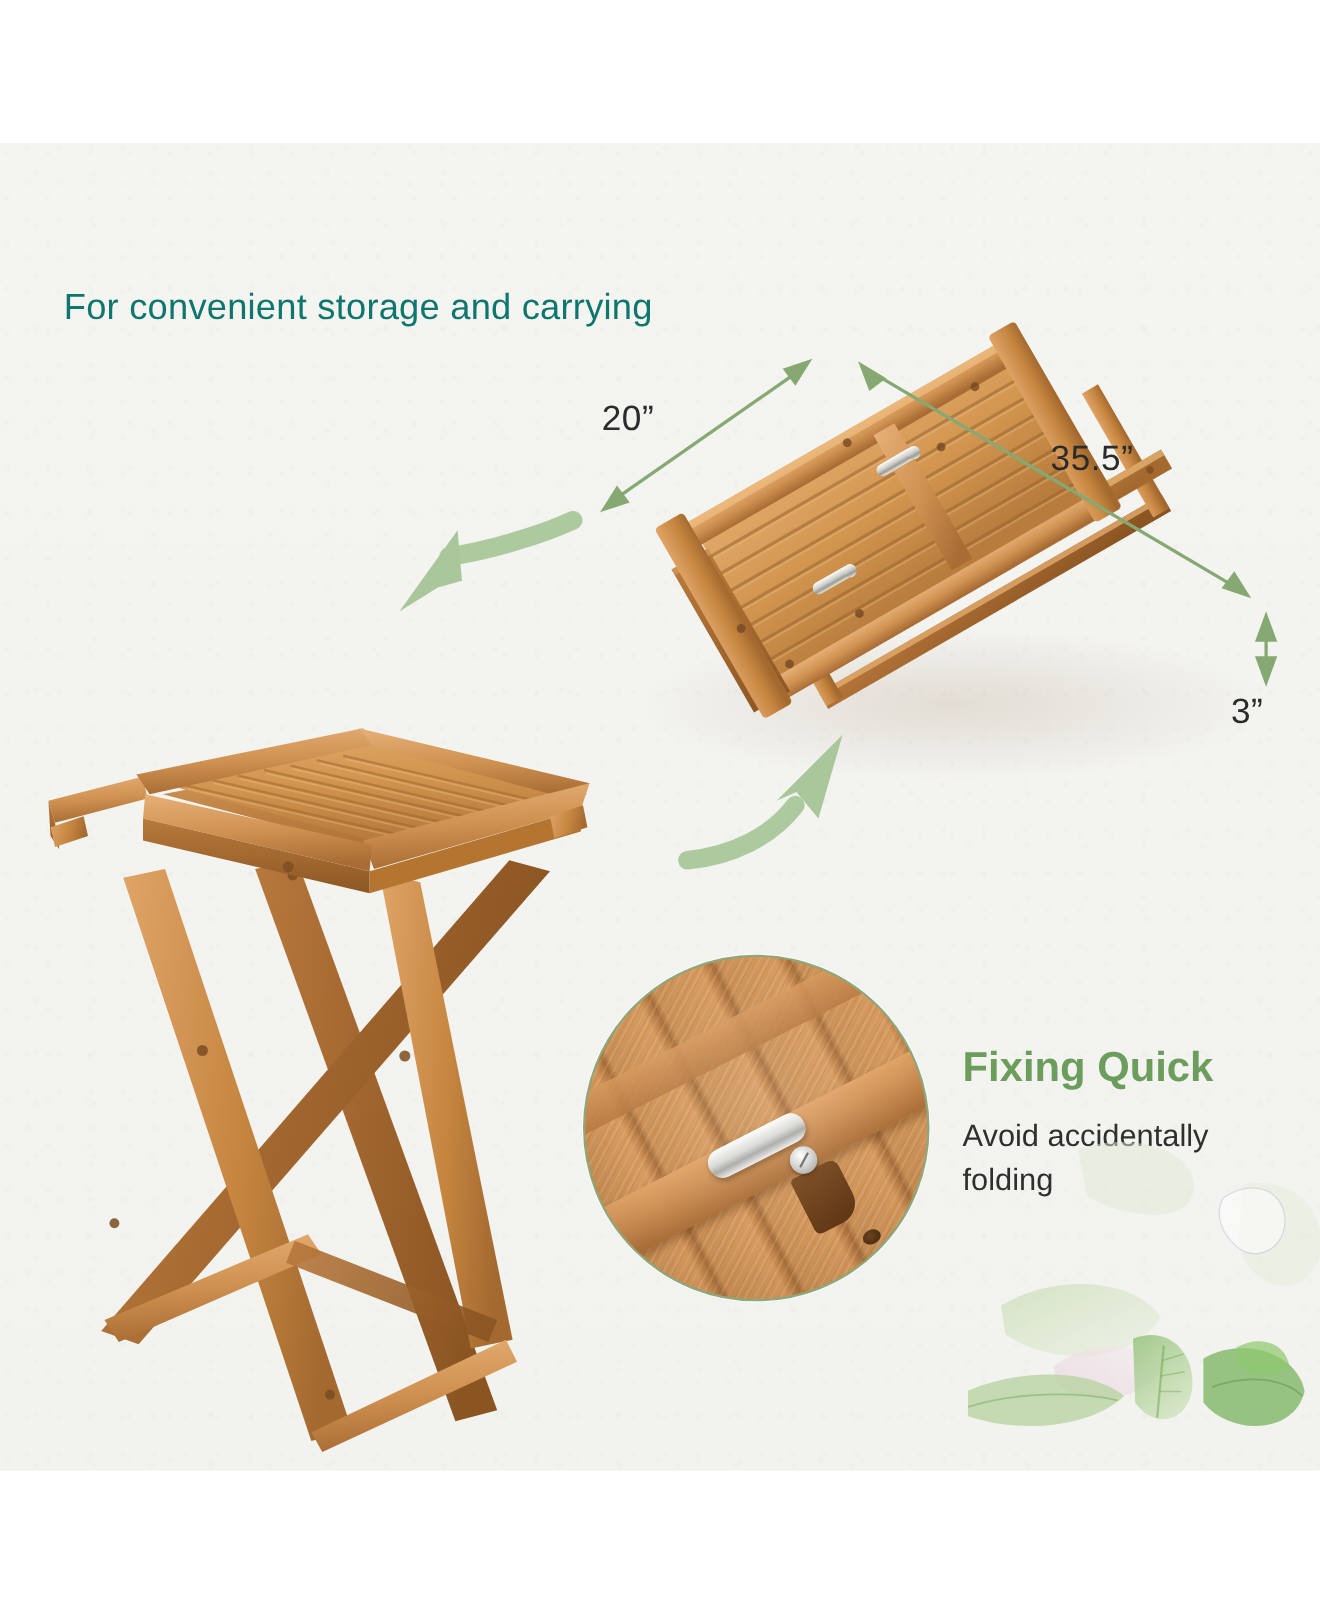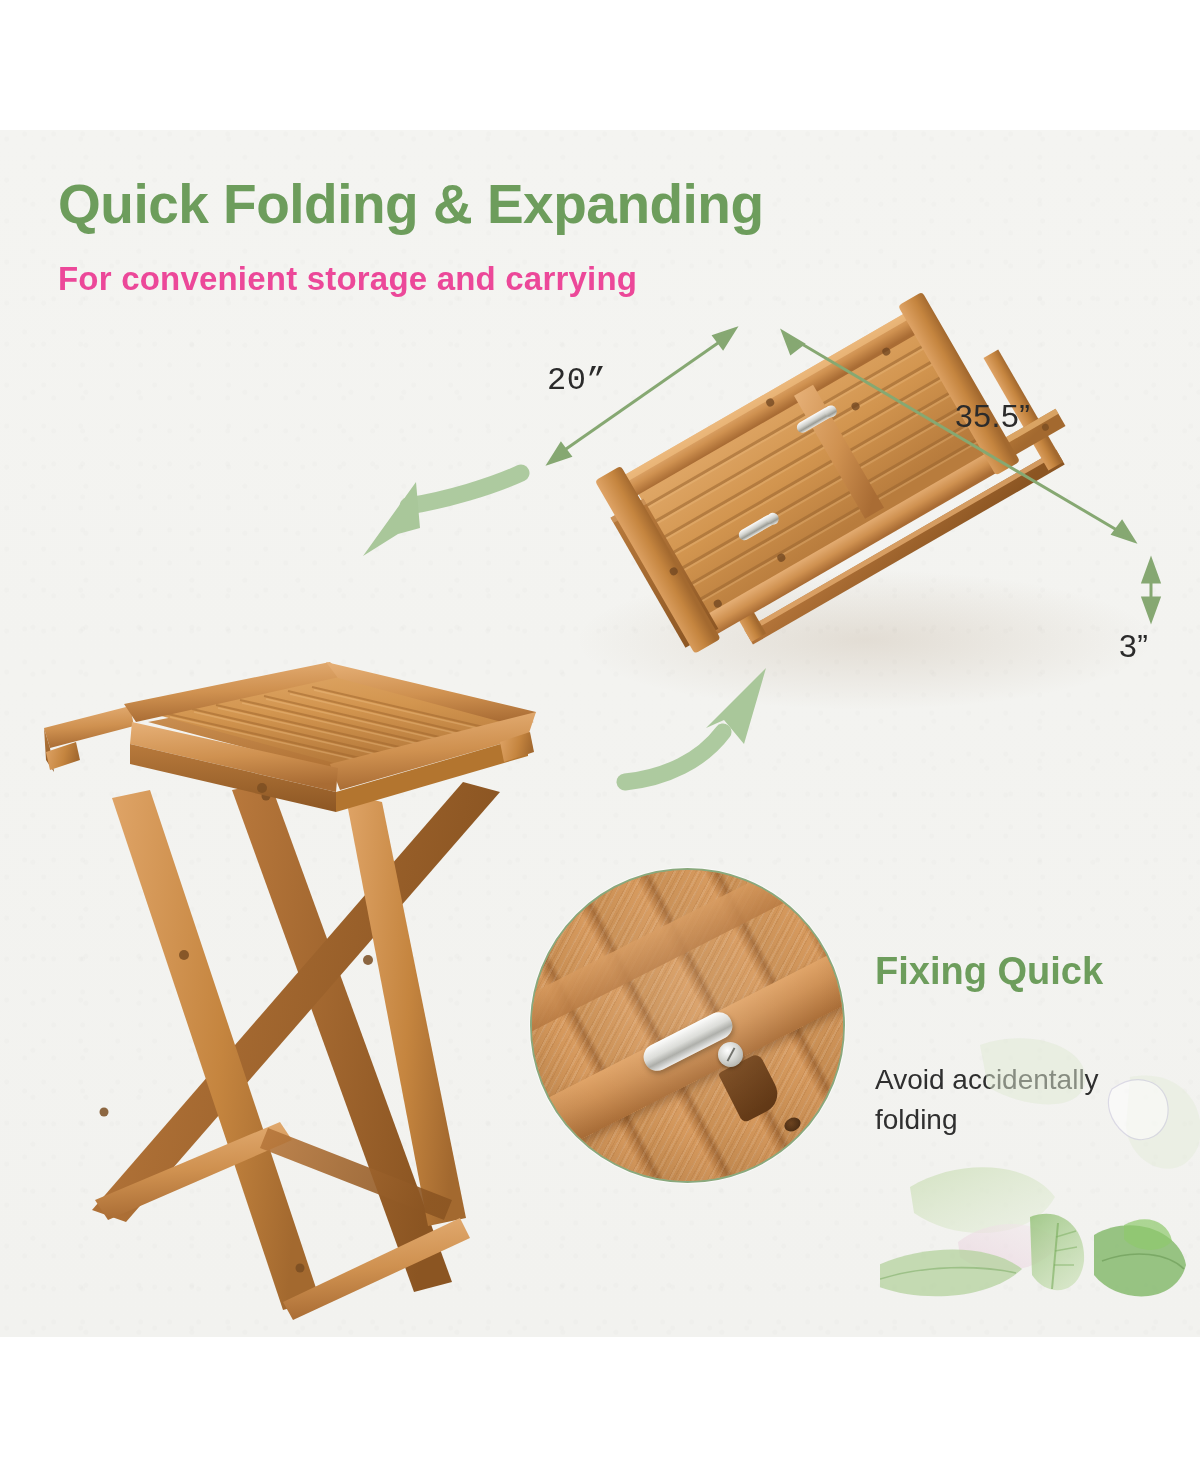--- a/index.html
+++ b/index.html
@@ -27,29 +27,29 @@
     background-size: 37px 41px, 53px 47px, 29px 33px, 100% 100%;
   }
   
   #title{
     position:absolute; left:58px; top:176px;
     font-size:55px; font-weight:bold; letter-spacing:-0.5px;
     color:#6d9d5c; line-height:1.05; white-space:nowrap;
   }
   #subtitle{
     position:absolute; left:58px; top:260px;
-    font-size:33px; font-weight:700; color:#ec4899;
+    font-size:33px; font-weight:400; color:#0f766e;
     letter-spacing:.2px; white-space:nowrap;
   }
   
   .dim-label{
     position:absolute; color:#2b2b2b; font-size:32px; font-weight:400;
     white-space:nowrap; letter-spacing:.5px;
   }
-  #dim-20  { left:547px; top:362px;font-family:Liberation Mono, monospace; }
+  #dim-20  { left:547px; top:362px; }
   #dim-355 { left:955px; top:398px; }
   #dim-3   { left:1119px; top:628px; }
 
   
   .ov{ position:absolute; left:0; top:0; width:1200px; height:1466px; pointer-events:none; }
 
   
   #fix-circle{
     position:absolute; left:530px; top:868px;
     width:315px; height:315px; border-radius:50%;
@@ -124,37 +124,36 @@
     background:radial-gradient(circle at 50% 42%, rgba(255,255,255,.10) 0%, rgba(255,255,255,0) 55%, rgba(90,50,15,.16) 100%);
   }
 
   
   #fix-title{
     position:absolute; left:875px; top:950px;
     font-size:38px; font-weight:bold; color:#6d9d5c; white-space:nowrap;
   }
   #fix-desc{
     position:absolute; left:875px; top:1013px;
-    width:300px; font-size:28px; line-height:1.42; color:#2f2f2f;margin-top:47px;
+    width:300px; font-size:28px; line-height:1.42; color:#2f2f2f;
   }
 
   
   #leaves{
     position:absolute; right:0; bottom:129px;
     width:320px; height:300px; overflow:hidden; pointer-events:none;
   }
 </style>
 </head>
 <body>
 
 <div id="page">
 
   <div id="panel"></div>
 
-  <div id="title">Quick Folding &amp; Expanding</div>
   <div id="subtitle">For convenient storage and carrying</div>
 
   <svg class="ov" viewBox="0 0 1200 1466" xmlns="http://www.w3.org/2000/svg">
     <defs>
       <linearGradient id="wTop" x1="0" y1="0" x2="0.3" y2="1">
         <stop offset="0" stop-color="#e0a868"></stop>
           <stop offset="0.5" stop-color="#d2954f"></stop>
         <stop offset="1" stop-color="#b87c3d"></stop>
       </linearGradient>
       <linearGradient id="wTop2" x1="0" y1="0" x2="0.2" y2="1">

